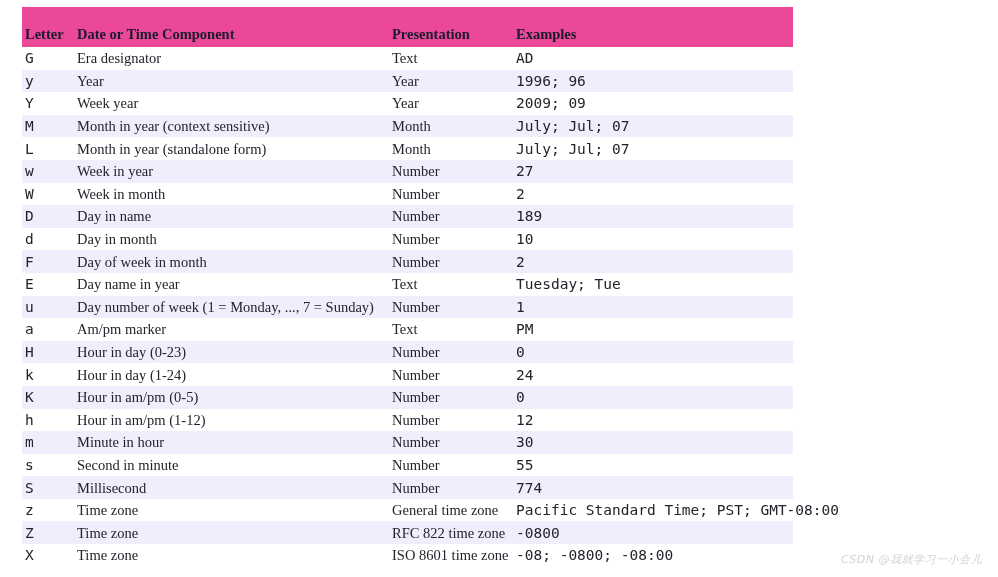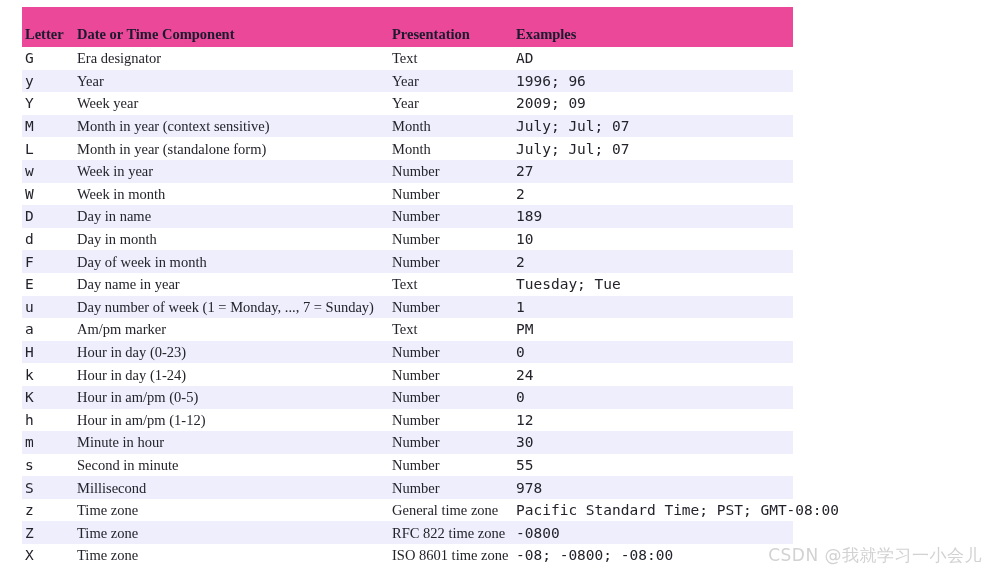--- a/index.html
+++ b/index.html
@@ -84,25 +84,26 @@
     font-size: 13px;
     color: #2e2e38;
     overflow: visible;
   }
 
   #watermark {
     position: absolute;
     right: 16px;
     bottom: 10px;
     font-family: "DejaVu Sans", "Liberation Sans", sans-serif;
-    font-size: 17px;
+    font-size: 11px;
     color: #d2d2d2;
     letter-spacing: 0.5px;
     white-space: nowrap;
     user-select: none;
+    font-style: italic;
   }
 </style>
 </head>
 <body>
 
 <table id="doc-table">
   <colgroup>
     <col class="c-letter">
     <col class="c-desc">
     <col class="c-pres">
@@ -228,21 +229,21 @@
       <tr class="even">
         <td class="letter-cell">s</td>
         <td class="desc-cell">Second in minute</td>
         <td class="pres-cell">Number</td>
         <td class="ex-cell">55</td>
       </tr>
       <tr class="odd">
         <td class="letter-cell">S</td>
         <td class="desc-cell">Millisecond</td>
         <td class="pres-cell">Number</td>
-        <td class="ex-cell">978</td>
+        <td class="ex-cell">774</td>
       </tr>
       <tr class="even">
         <td class="letter-cell">z</td>
         <td class="desc-cell">Time zone</td>
         <td class="pres-cell">General time zone</td>
         <td class="ex-cell">Pacific Standard Time; PST; GMT-08:00</td>
       </tr>
       <tr class="odd">
         <td class="letter-cell">Z</td>
         <td class="desc-cell">Time zone</td>

